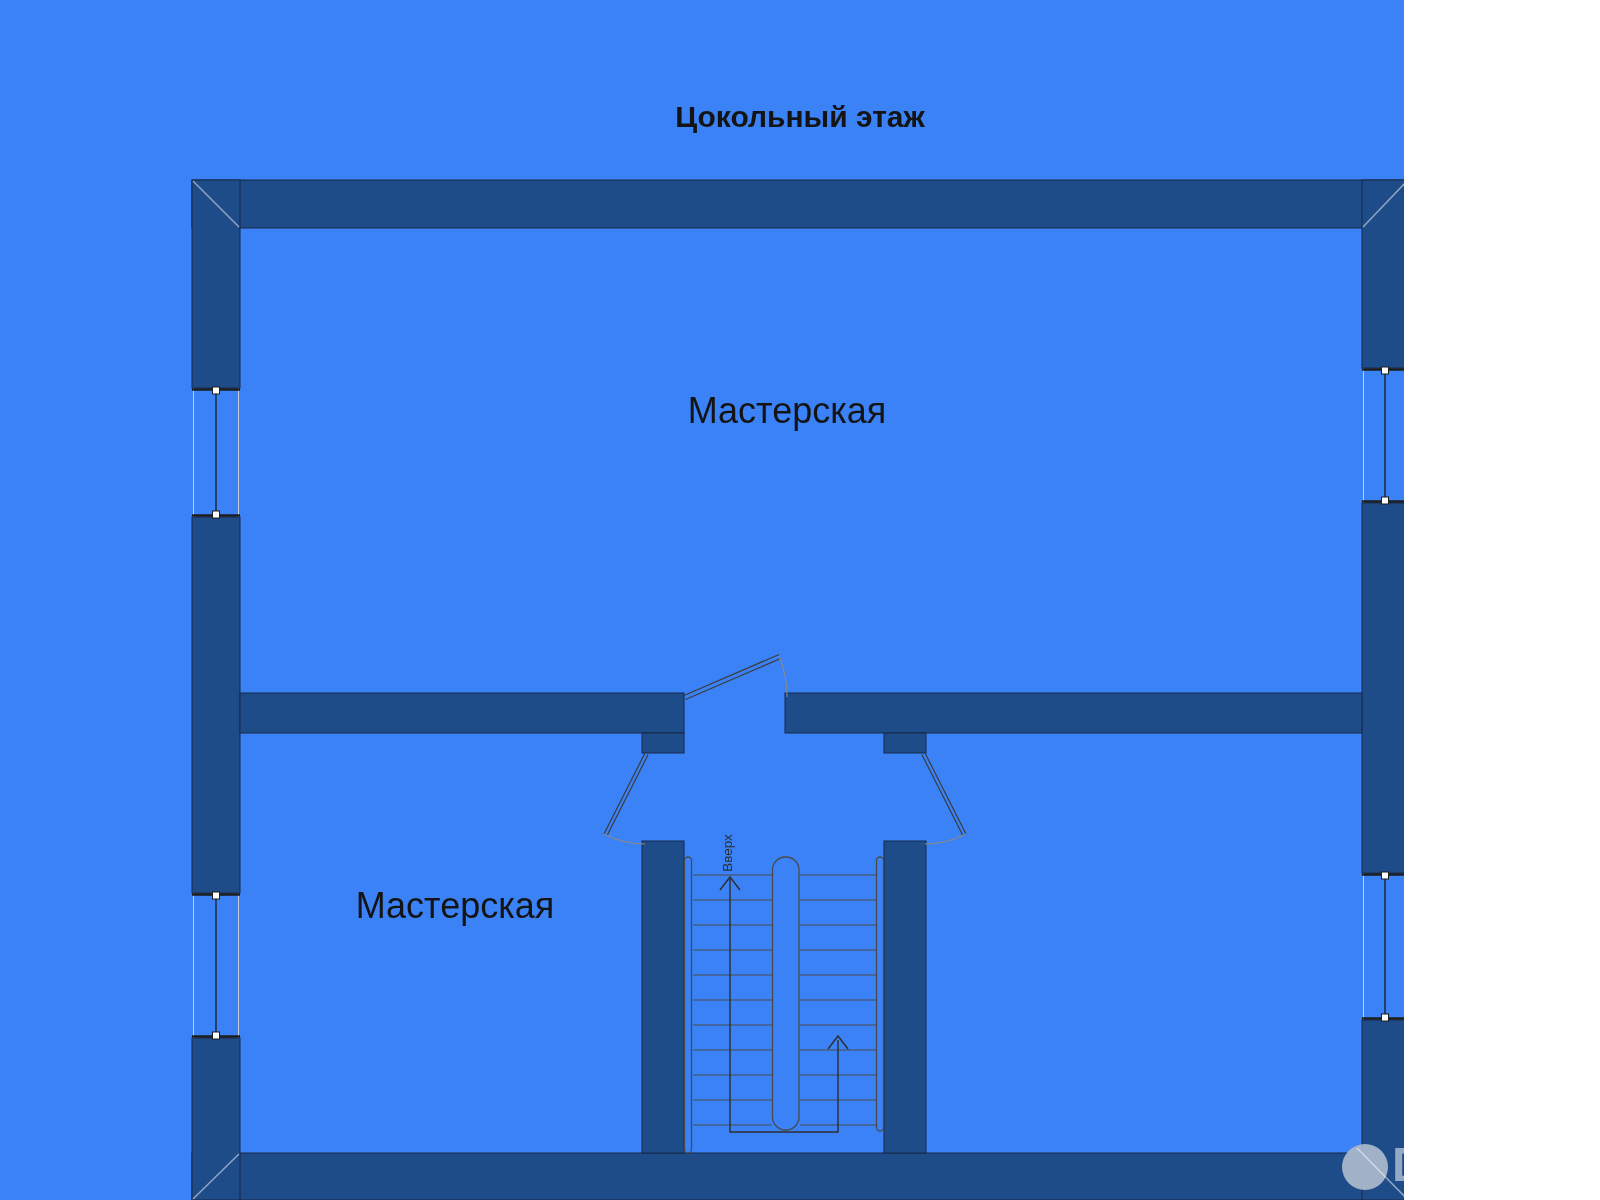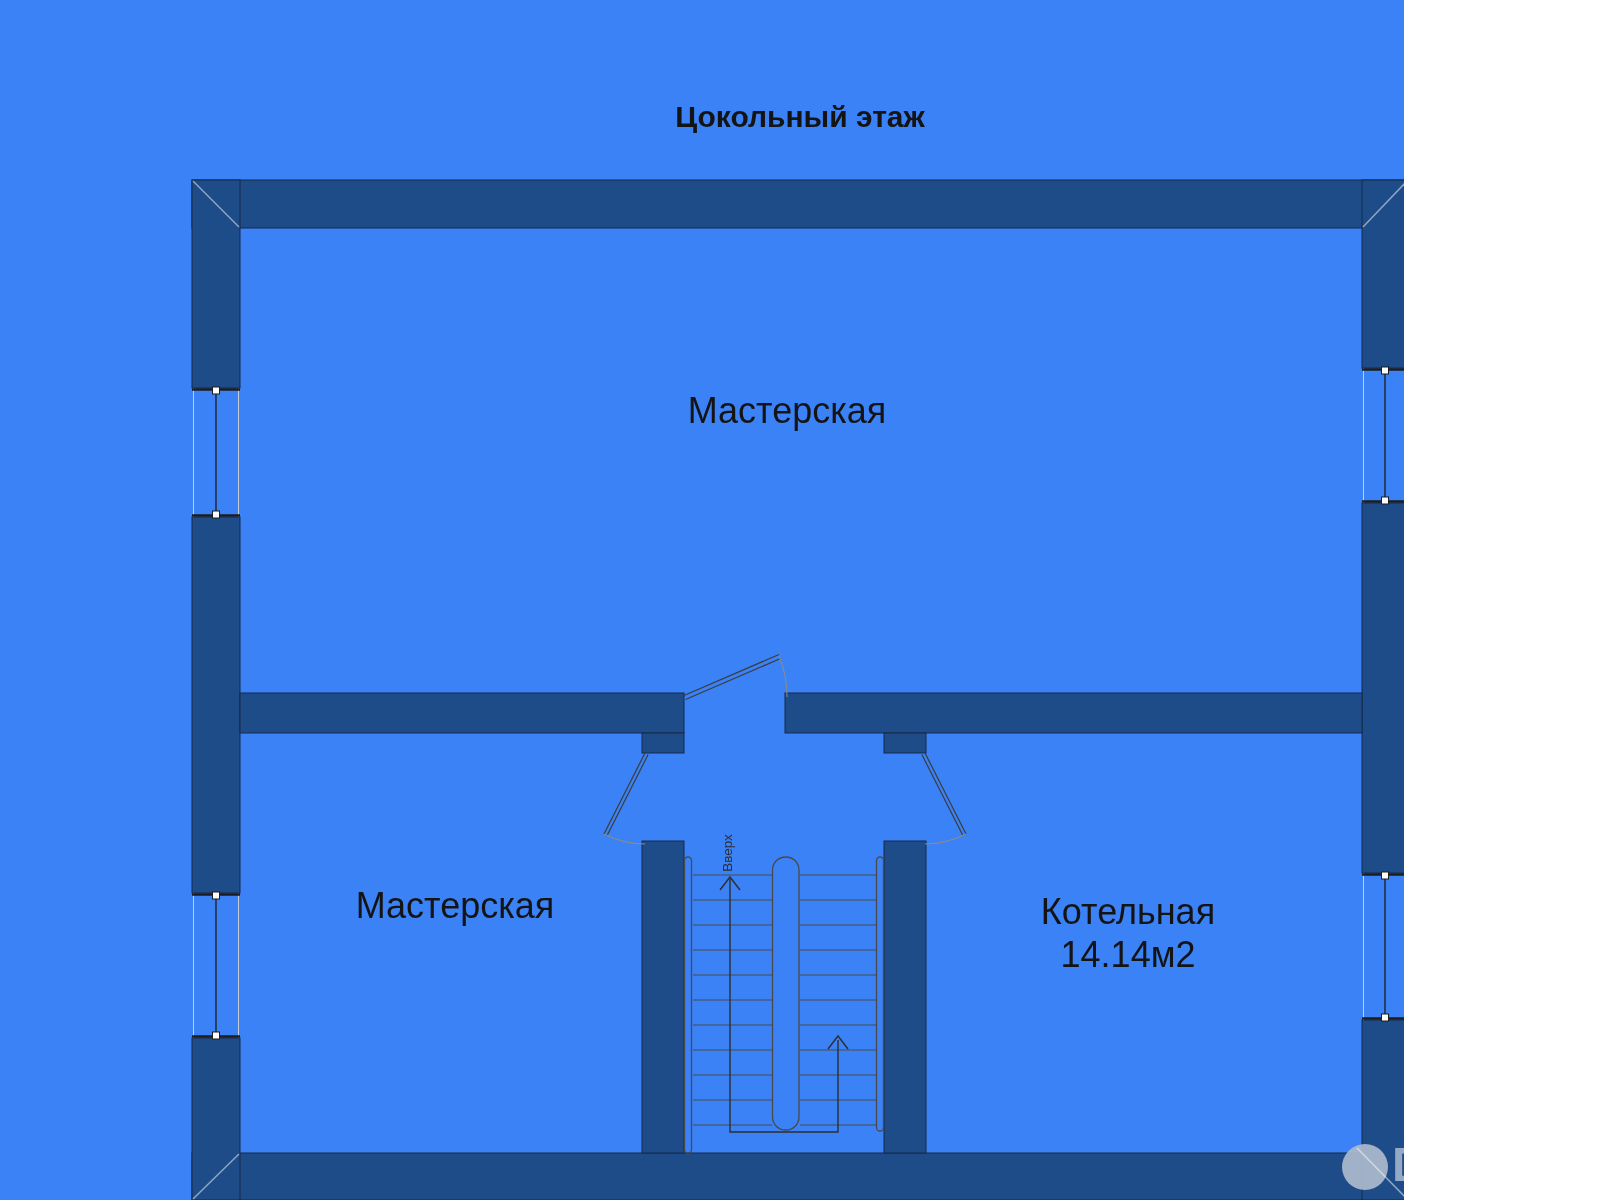--- a/index.html
+++ b/index.html
@@ -142,21 +142,17 @@
   <div class="title">Цокольный этаж</div>
 
   <div class="room-label" style="left:787px;top:389px">
     <div>Мастерская</div>
   </div>
 
   <div class="room-label" style="left:455px;top:884px">
     <div>Мастерская</div>
   </div>
 
-  <div class="room-label" style="left:1128px;top:890px">
-    <div>Котельная</div>
-    <div>14.14м2</div>
-  </div>
 
   <div class="up-label">Вверх</div>
 
   <div class="wm-letter">D</div>
 </div>
 
 </body></html>

